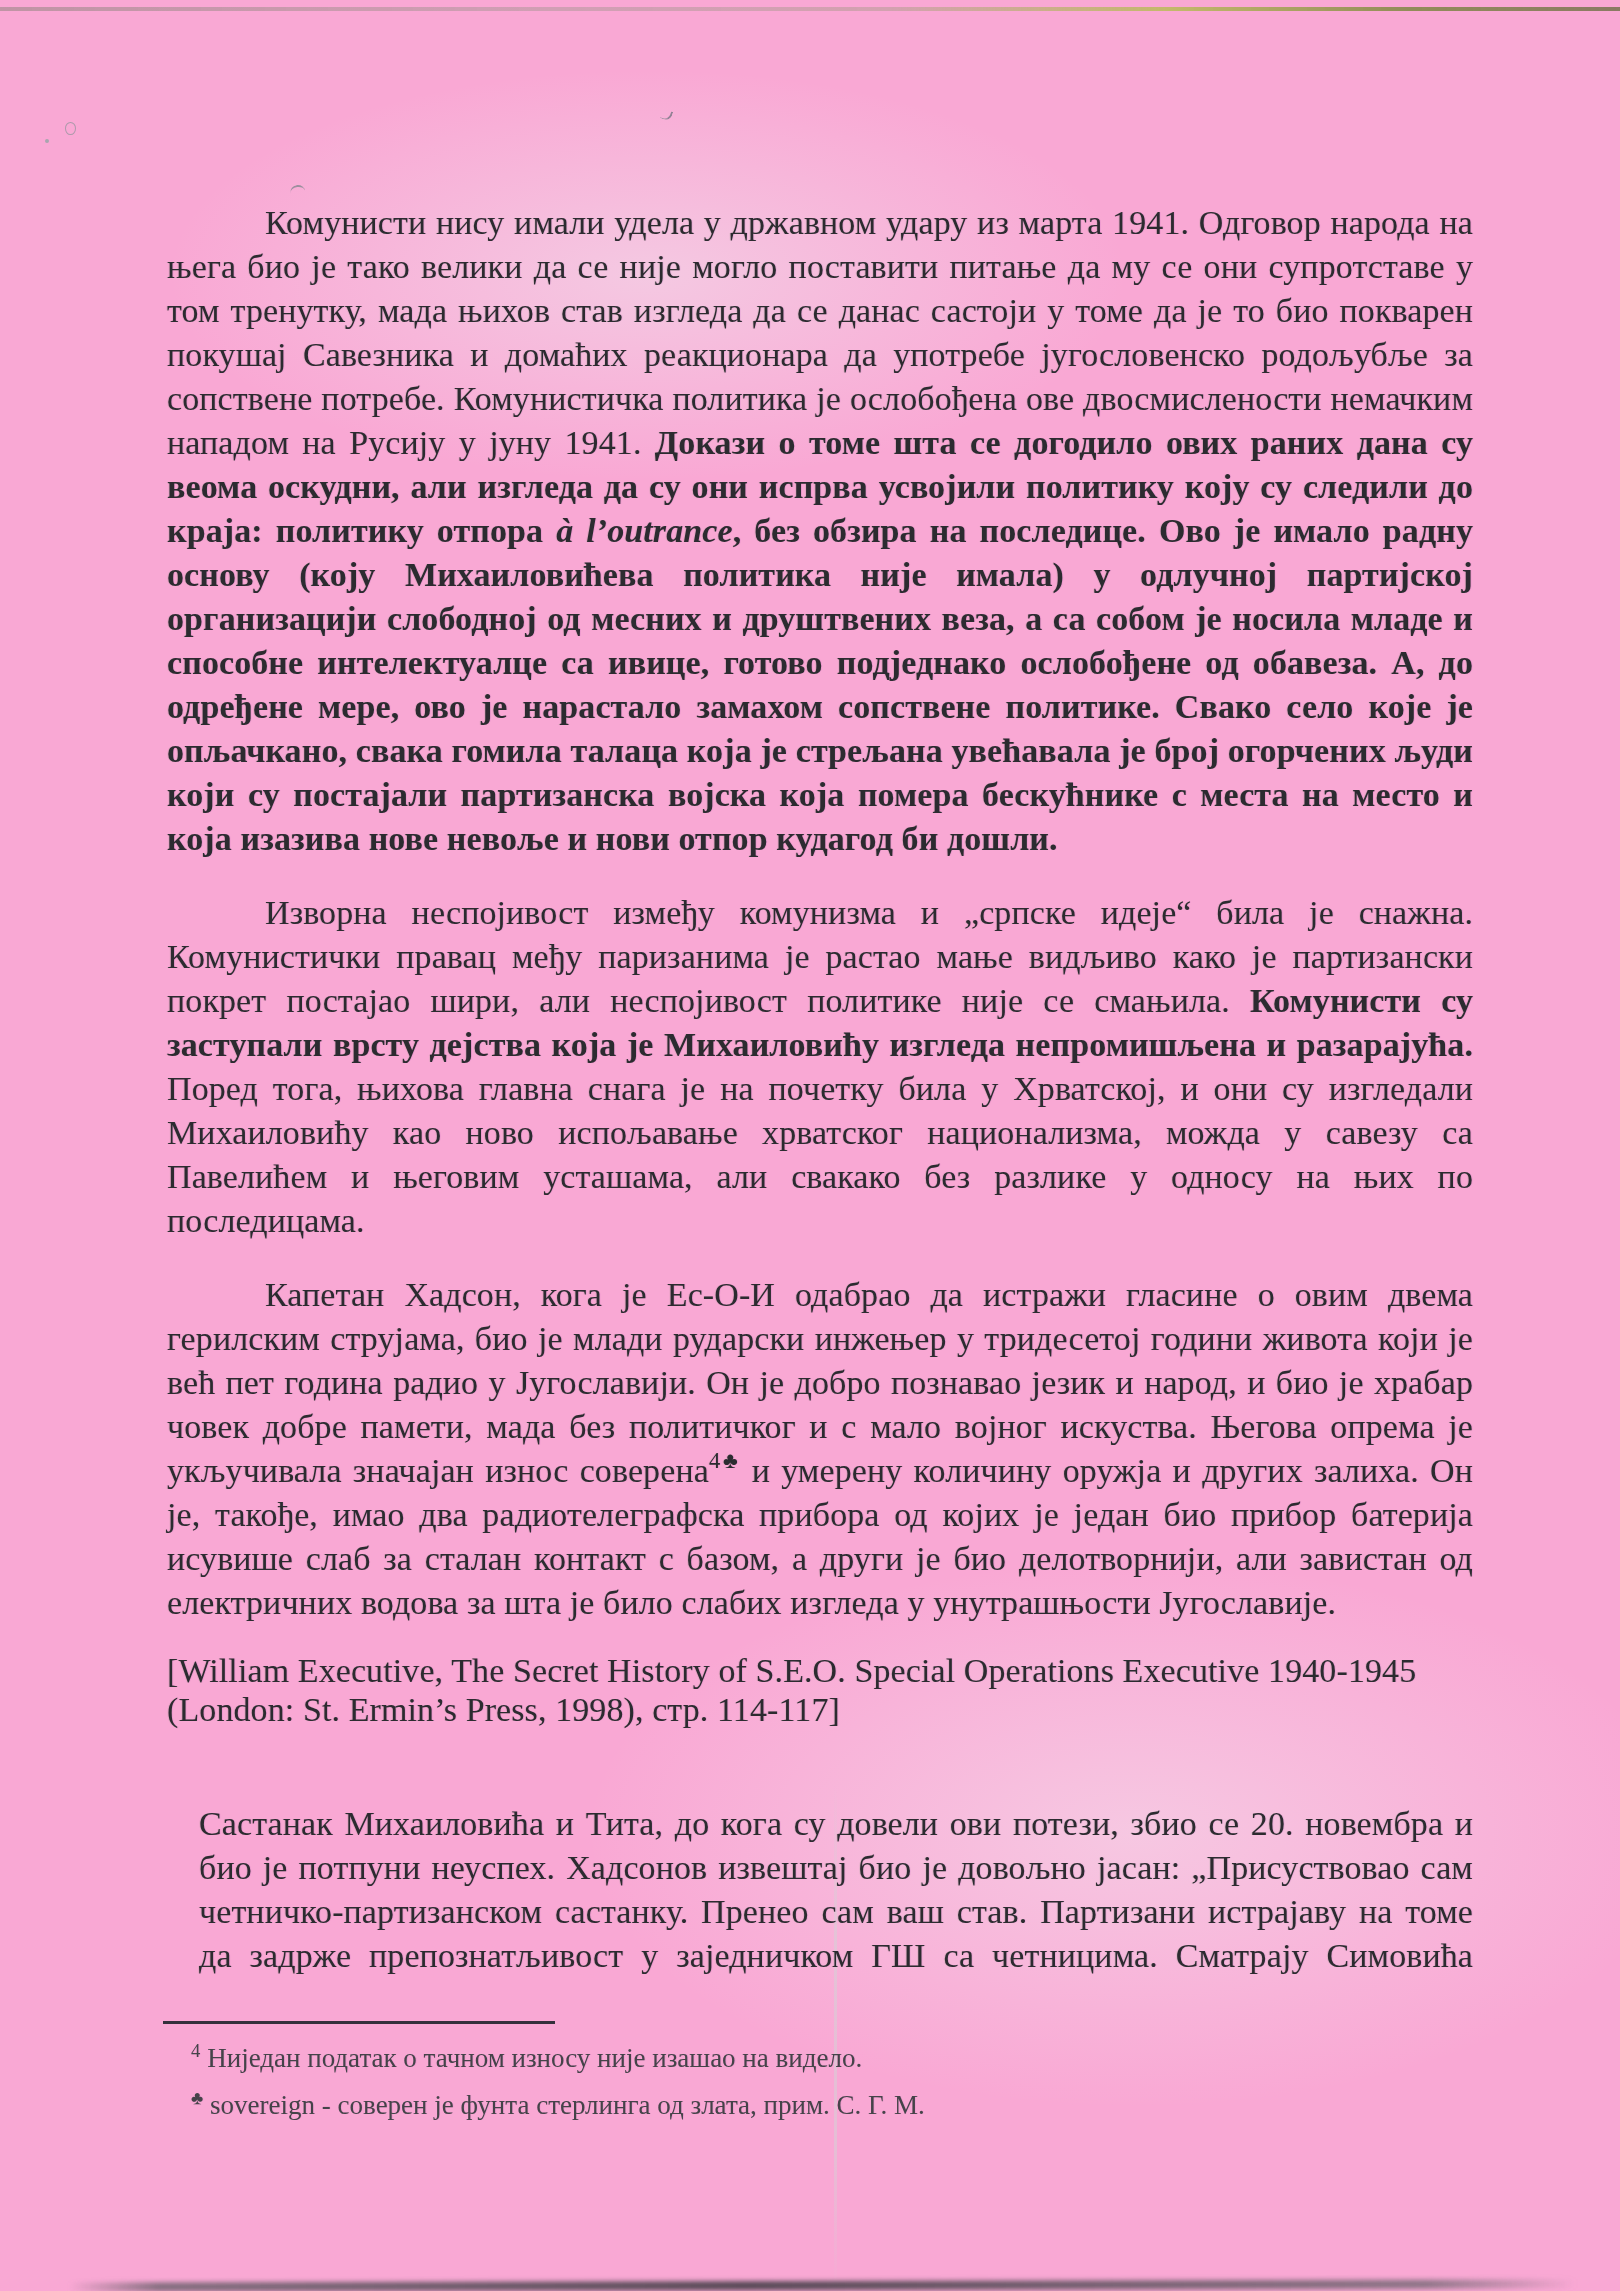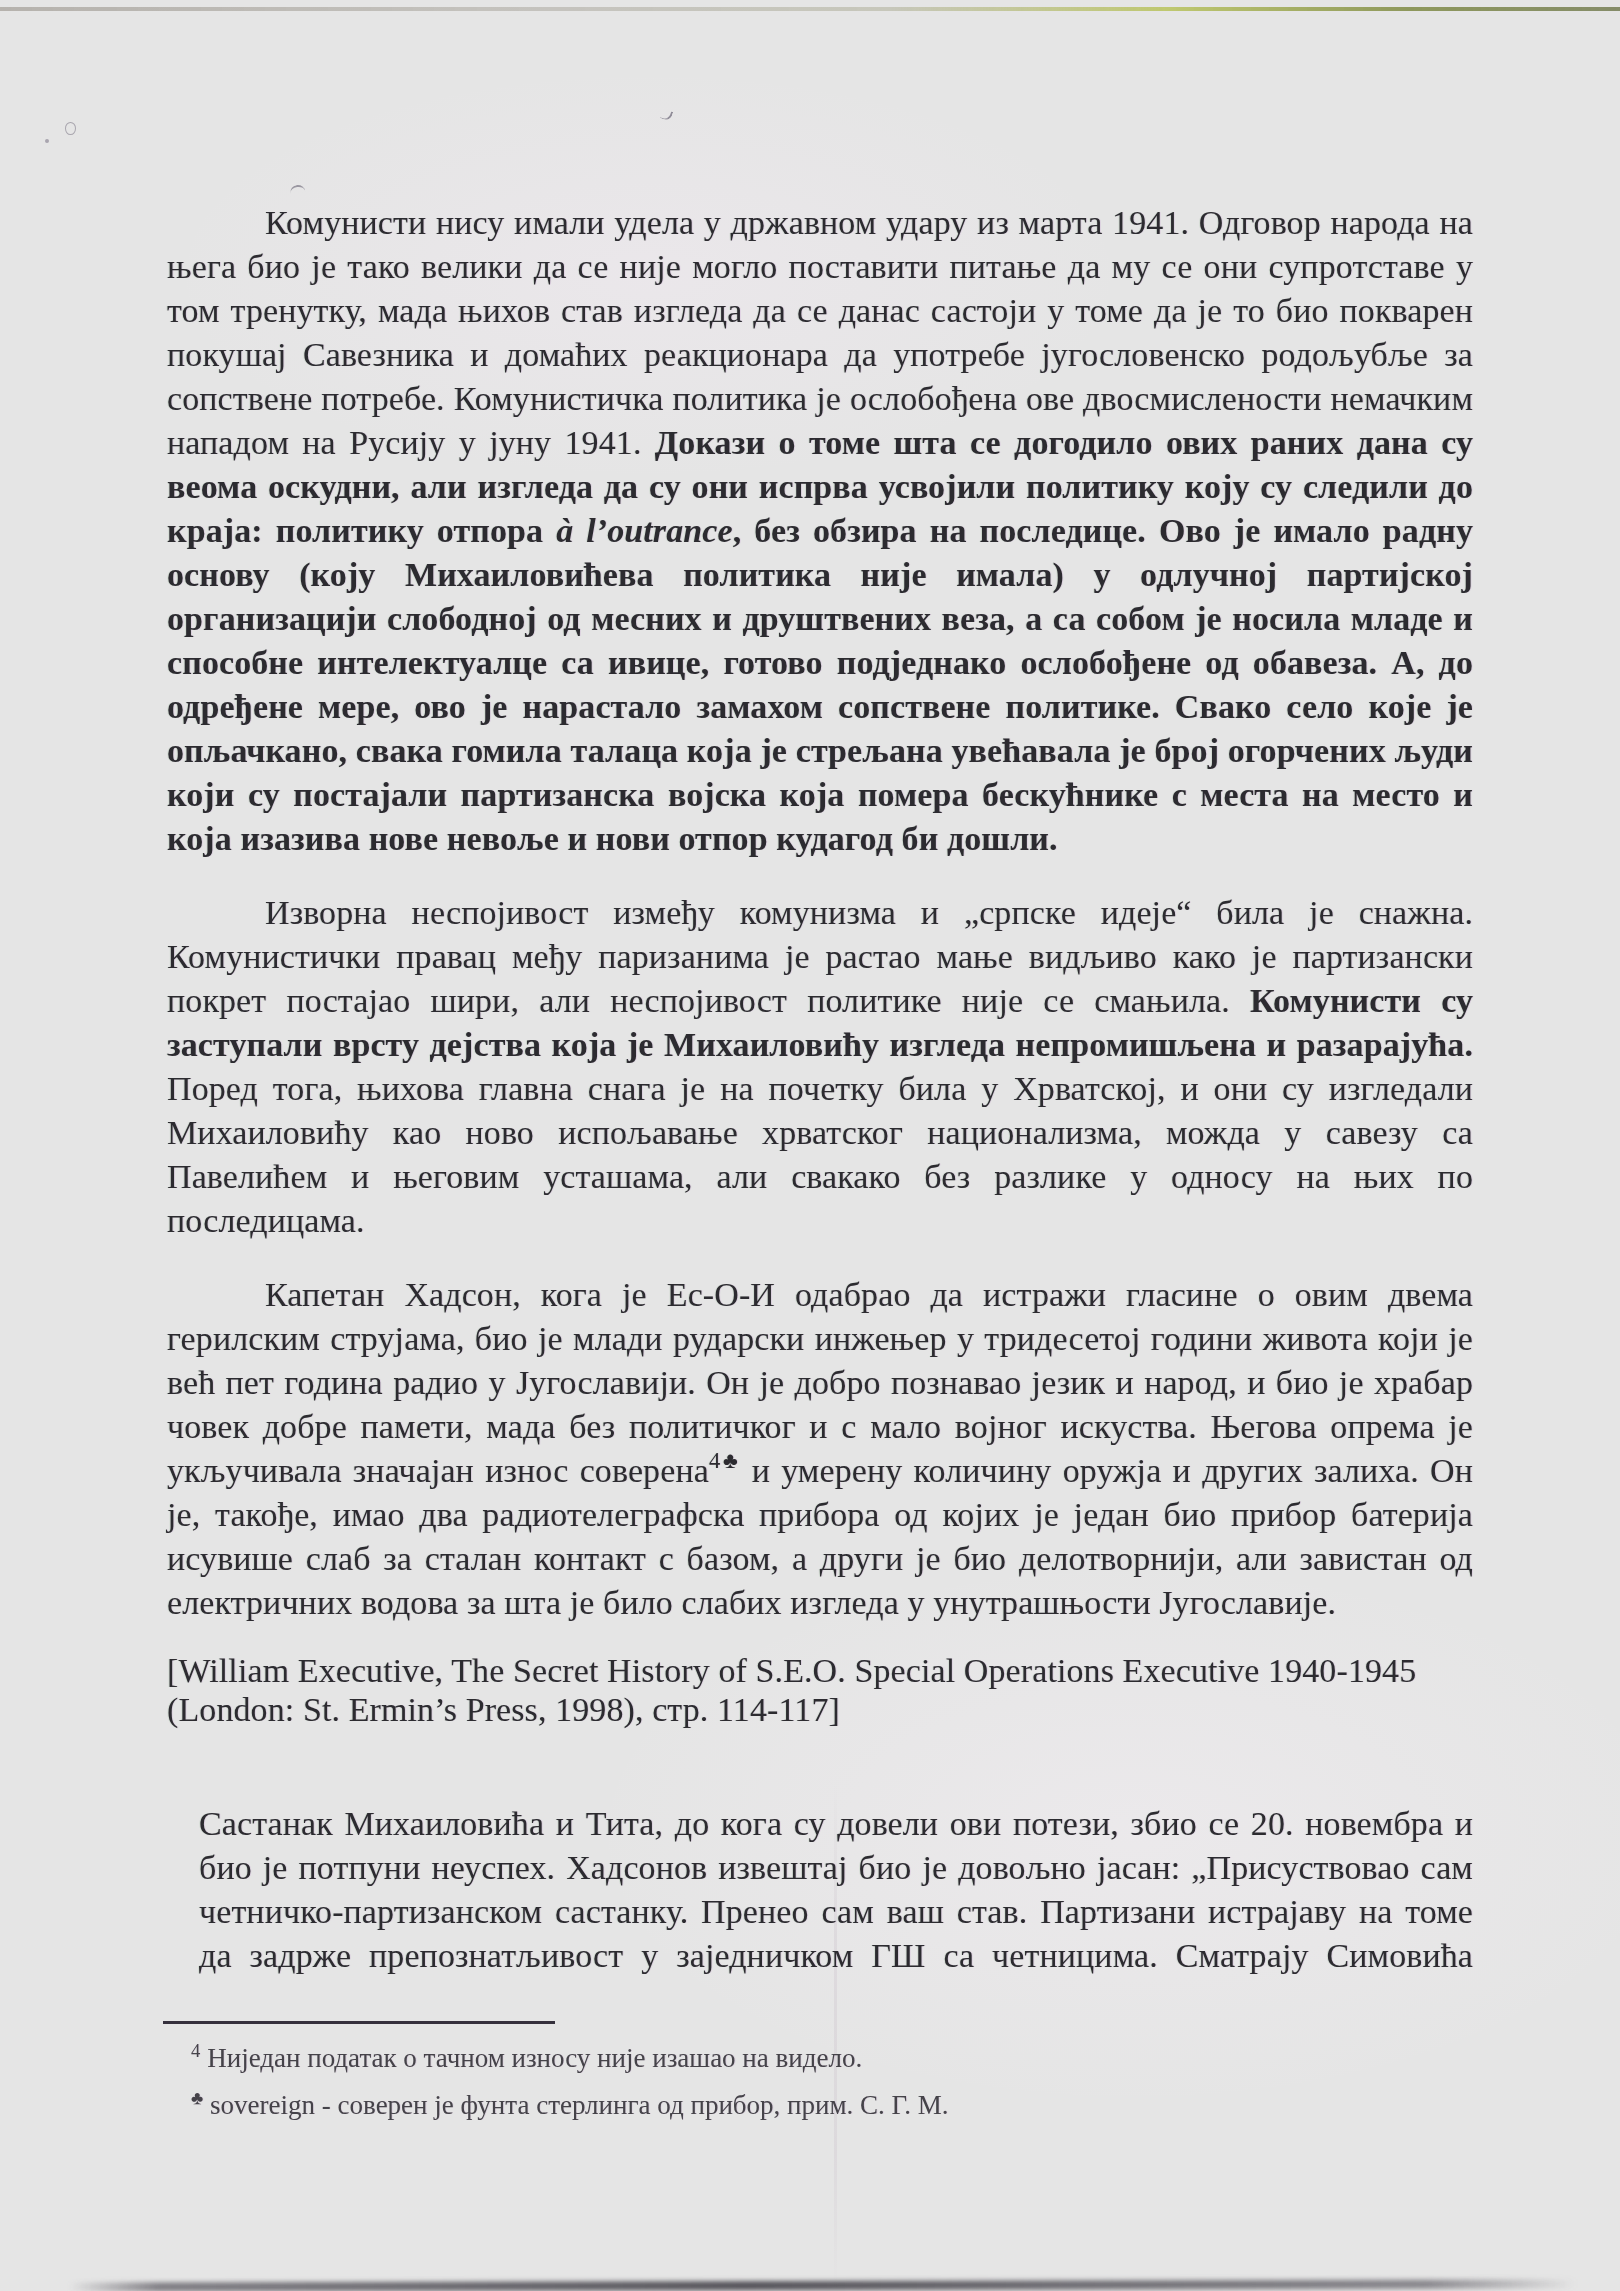--- a/index.html
+++ b/index.html
@@ -1,20 +1,20 @@
 <!DOCTYPE html>
 <html lang="sr"><head>
 <meta charset="utf-8">
 <style>
   html, body { margin: 0; padding: 0; }
   .page {
     position: relative;
     width: 1620px;
     height: 2292px;
-    background: #e5e5e5;
+    background: #f9a8d4;
     overflow: hidden;
     font-family: "Liberation Serif", serif;
     color: #2c2b30;
   }
   
   .page::before {
     content: "";
     position: absolute; inset: 0;
     background:
       radial-gradient(ellipse 686px 294px at 40% 12%, rgba(240,233,240,.5), rgba(0,0,0,0) 70%),
@@ -127,19 +127,19 @@
       <p class="para indent"><span class="r-n">Изворна неспојивост између комунизма и „српске идеје“ била је снажна. Комунистички правац међу паризанима је растао мање видљиво како је партизански покрет постајао шири, али неспојивост политике није се смањила. </span><span class="r-b">Комунисти су заступали врсту дејства која је Михаиловићу изгледа непромишљена и разарајућа.</span><span class="r-n"> Поред тога, њихова главна снага је на почетку била у Хрватској, и они су изгледали Михаиловићу као ново испољавање хрватског национализма, можда у савезу са Павелићем и његовим усташама, али свакако без разлике у односу на њих по последицама.</span></p>
       <p class="para indent"><span class="r-n">Капетан Хадсон, кога је Ес-О-И одабрао да истражи гласине о овим двема герилским струјама, био је млади рударски инжењер у тридесетој години живота који је већ пет година радио у Југославији. Он је добро познавао језик и народ, и био је храбар човек добре памети, мада без политичког и с мало војног искуства. Његова опрема је укључивала значајан износ соверена</span><span class="r-sup">4♣</span><span class="r-n"> и умерену количину оружја и других залиха. Он је, такође, имао два радиотелеграфска прибора од којих је један био прибор батерија исувише слаб за сталан контакт с базом, а други је био делотворнији, али завистан од електричних водова за шта је било слабих изгледа у унутрашњости Југославије.</span></p>
       <p class="cite"><span class="r-n">[William Executive, </span><span class="r-i">The Secret History of S.E.O. Special Operations Executive 1940-1945</span><span class="r-n"> (London: St. Ermin’s Press, 1998), стр. 114-117]</span></p>
       <p class="para no-indent last-justify"><span class="r-n">Састанак Михаиловића и Тита, до кога су довели ови потези, збио се 20. новембра и био је потпуни неуспех. Хадсонов извештај био је довољно јасан: „Присуствовао сам четничко-партизанском састанку. Пренео сам ваш став. Партизани истрајаву на томе да задрже препознатљивост у заједничком ГШ са четницима. Сматрају Симовића</span></p>
     </div>
 
   <div class="footnote-area">
     <div class="fn-separator"></div>
     <div>
         <div class="fnote"><span class="fn-marker">4</span><span>Ниједан податак о тачном износу није изашао на видело.</span></div>
-        <div class="fnote"><span class="fn-marker">♣</span><span>sovereign - соверен је фунта стерлинга од прибор, прим. С. Г. М.</span></div>
+        <div class="fnote"><span class="fn-marker">♣</span><span>sovereign - соверен је фунта стерлинга од злата, прим. С. Г. М.</span></div>
       </div>
   </div>
 
   <div class="scan-edge-bottom"></div>
 </div>
 
 
 </body></html>

